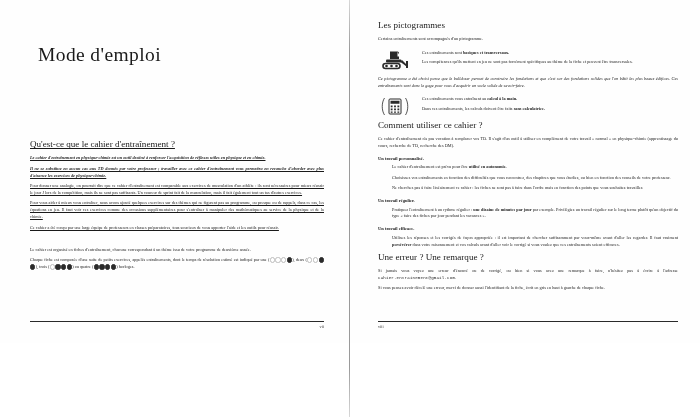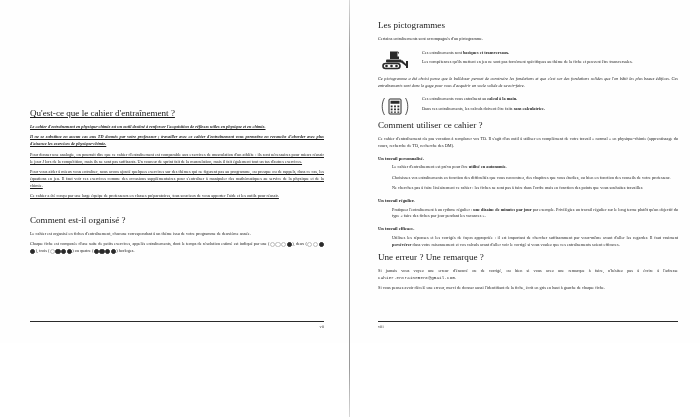--- a/index.html
+++ b/index.html
@@ -61,32 +61,32 @@
   .page-left .footer .pnum{text-align:right;}
   .page-right .footer .pnum{text-align:left;}
 </style>
 </head>
 <body>
 
 <div class="spread">
 
   <div class="page page-left">
 
+    <h1 class="title">Mode d'emploi</h1>
 
     <div class="s-qce">
       <h2 class="section">Qu'est-ce que le cahier d'entraînement ?</h2>
       <p class="ital">Le cahier d'entraînement en physique-chimie est un outil destiné à renforcer l'acquisition de réflexes utiles en physique et en chimie.</p>
       <p class="ital">Il ne se substitue en aucun cas aux TD donnés par votre professeur ; travailler avec ce cahier d'entraînement vous permettra en revanche d'aborder avec plus d'aisance les exercices de physique-chimie.</p>
       <p>Pour donner une analogie, on pourrait dire que ce cahier d'entraînement est comparable aux exercices de musculation d'un athlète : ils sont nécessaires pour mieux réussir le jour J lors de la compétition, mais ils ne sont pas suffisants. Un coureur de sprint fait de la musculation, mais il fait également tout un tas d'autres exercices.</p>
       <p>Pour vous aider à mieux vous entraîner, nous avons ajouté quelques exercices sur des thèmes qui ne figurent pas au programme, ou presque ou de rappels, dans ce cas, les équations en jeu. Il faut voir ces exercices comme des occasions supplémentaires pour s'entraîner à manipuler des mathématiques au service de la physique et de la chimie.</p>
       <p>Ce cahier a été conçu par une large équipe de professeurs en classes préparatoires, tous soucieux de vous apporter l'aide et les outils pour réussir.</p>
     </div>
 
     <div class="s-org">
-      <h2 class="section">Comment est-il organisé ?</h2>
       <p>Le cahier est organisé en fiches d'entraînement, chacune correspondant à un thème issu de votre programme de deuxième année.</p>
       <p>
         <span>Chaque fiche est composée d'une suite de petits exercices, appelés entraînements, dont le temps de résolution estimé est indiqué par une&nbsp;(</span><span><span class="clock empty"></span><span class="clock empty"></span><span class="clock empty"></span><span class="clock full"></span></span><span>),&nbsp;</span><span>deux</span><span>&nbsp;(</span><span><span class="clock empty"></span><span class="clock empty"></span><span class="clock full"></span><span class="clock full"></span></span><span>),&nbsp;</span><span>trois</span><span>&nbsp;(</span><span><span class="clock empty"></span><span class="clock full"></span><span class="clock full"></span><span class="clock full"></span></span><span>) ou </span><span>quatre</span><span>&nbsp;(</span><span><span class="clock full"></span><span class="clock full"></span><span class="clock full"></span><span class="clock full"></span></span><span>)&nbsp;</span><span>horloges.</span>
       </p>
     </div>
 
     <div class="footer">
       <div class="rule"></div>
       <div class="pnum">vii</div>
     </div>

